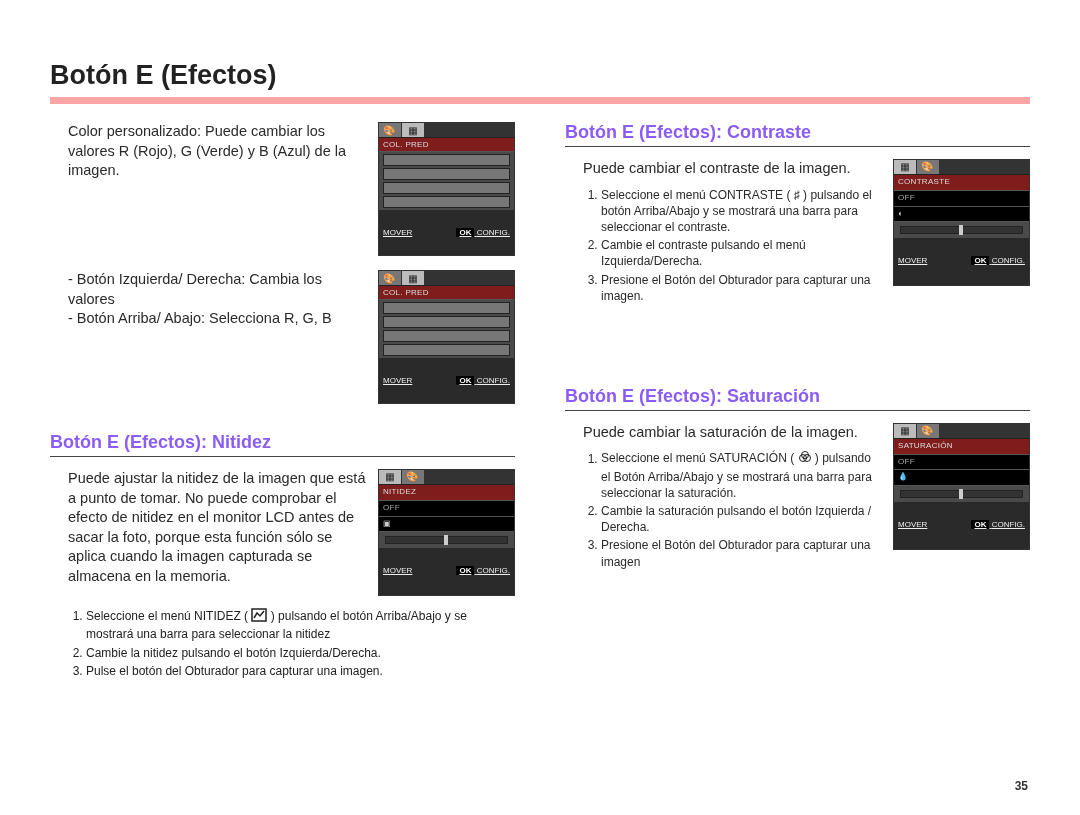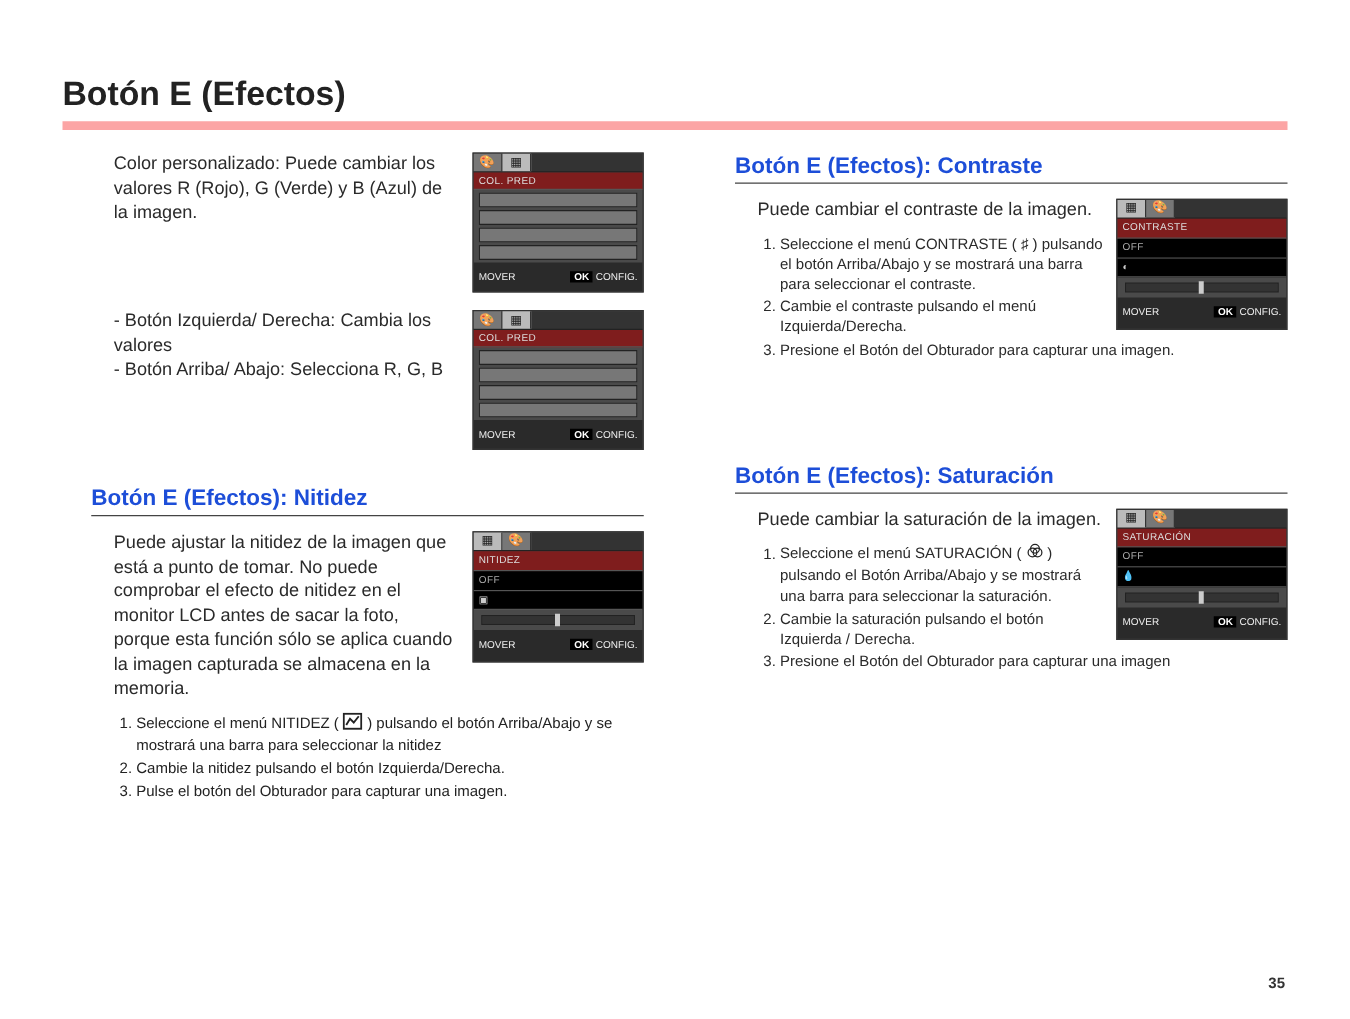--- a/index.html
+++ b/index.html
@@ -22,28 +22,27 @@
     padding-bottom: 6px;
     margin: 0 0 18px 0;
   }
   .columns {
     display: flex;
     gap: 50px;
   }
   .col {
     flex: 1;
     min-width: 0;
-    margin-left: 23px;
   }
   .subheading {
     font-size: 18px;
     border-bottom: 1px solid #444;
     padding-bottom: 3px;
     margin: 28px 0 12px 0;
-    color: #1d4ed8;
+    color: #8b5cf6;
   }
   .subheading.first { margin-top: 0; }
   .body-text {
     font-size: 14.5px;
     line-height: 1.35;
     color: #2a2a2a;
   }
   .indent { padding-left: 18px; }
   .inline-block {
     display: flex;
@@ -119,24 +118,25 @@
   }
   .lcd-colorbars .bar {
     height: 10px;
     margin: 2px 4px;
     border:1px solid #222;
     background: #777;
   }
   .lcd-foot {
     display:flex;
     justify-content: space-between;
-    padding: 7px 4px;
+    padding: 18px 4px;
     background:#2a2a2a;
     font-size:8px;
     color:#eee;
+    text-decoration:underline;
   }
   .lcd-foot .ok {
     background:#000;
     color:#fff;
     padding:0 3px;
     font-weight:bold;
   }
   .icon {
     display:inline-block;
     vertical-align: middle;

